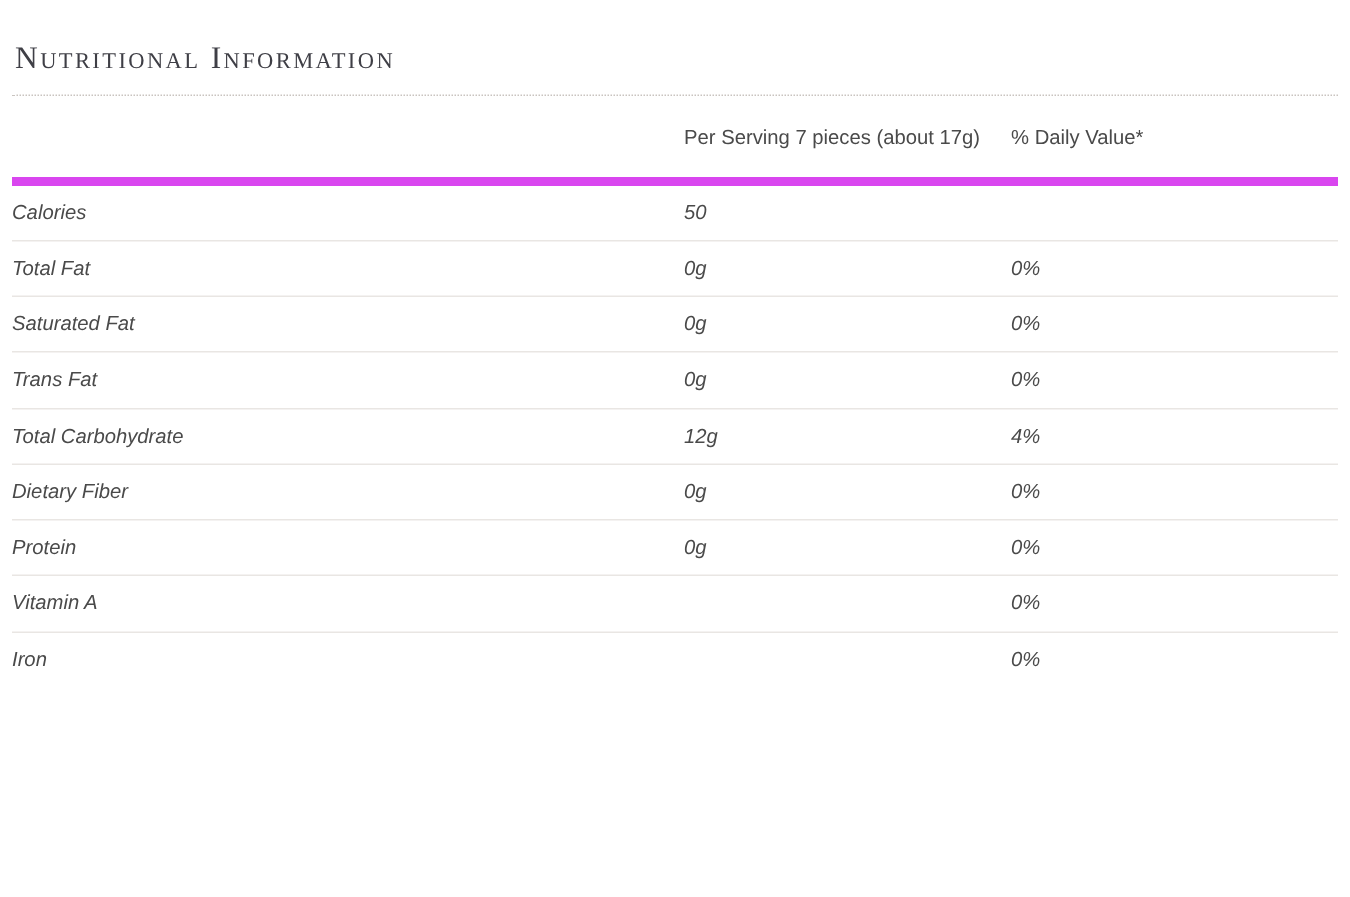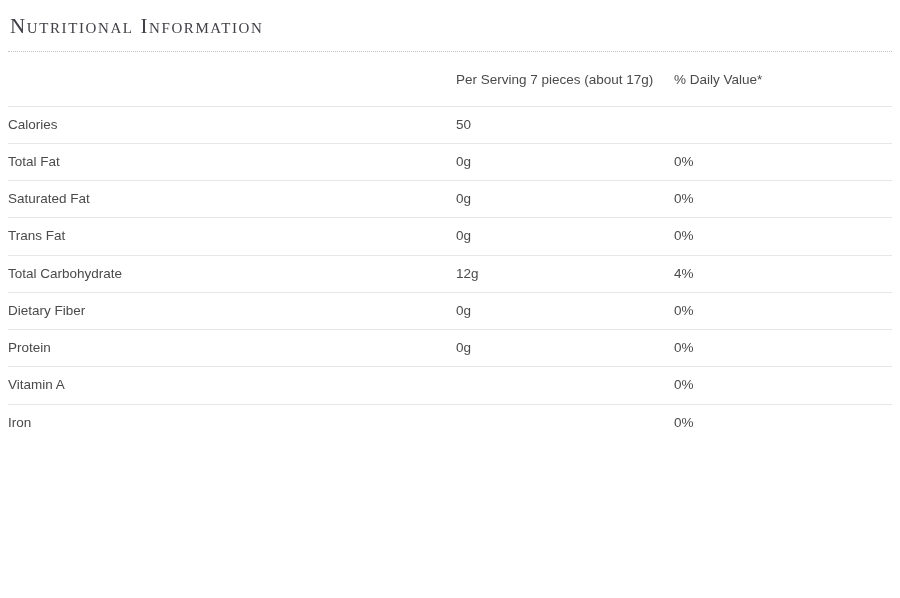--- a/index.html
+++ b/index.html
@@ -11,21 +11,21 @@
     width: 900px;
     height: 598px;
     font-family: "Liberation Sans", sans-serif;
     color: #4a4a4a;
     -webkit-font-smoothing: antialiased;
   }
   .page {
     width: 900px;
     height: 598px;
     box-sizing: border-box;
-    padding: 0 8px;
+    padding: 12px 8px;
     position: relative;
   }
   .section-title {
     font-family: "Liberation Serif", serif;
     font-size: 21px;
     letter-spacing: 1.6px;
     color: #3f3f46;
     padding: 14px 0 12px 2px;
     font-variant: small-caps;
     text-transform: capitalize;
@@ -50,23 +50,24 @@
     padding: 18px 0 16px 0;
     line-height: 1.45;
   }
   table.nutrition td {
     text-align: left;
     font-size: 13.5px;
     color: #4a4a4a;
     padding: 8px 0 8px 0;
     line-height: 1.5;
     border-top: 1px solid #e9e6e3;
+    font-style: italic;
   }
   table.nutrition thead tr {
-    border-bottom: 1px solid #d946ef;
+    border-bottom: 6px solid #d946ef;
   }
   col.c-label { width: 448px; }
   col.c-serving { width: 218px; }
   col.c-dv { width: auto; }
   td.label { padding-left: 2px; }
   th.label { padding-left: 2px; }
 </style>
 </head>
 <body>
 

